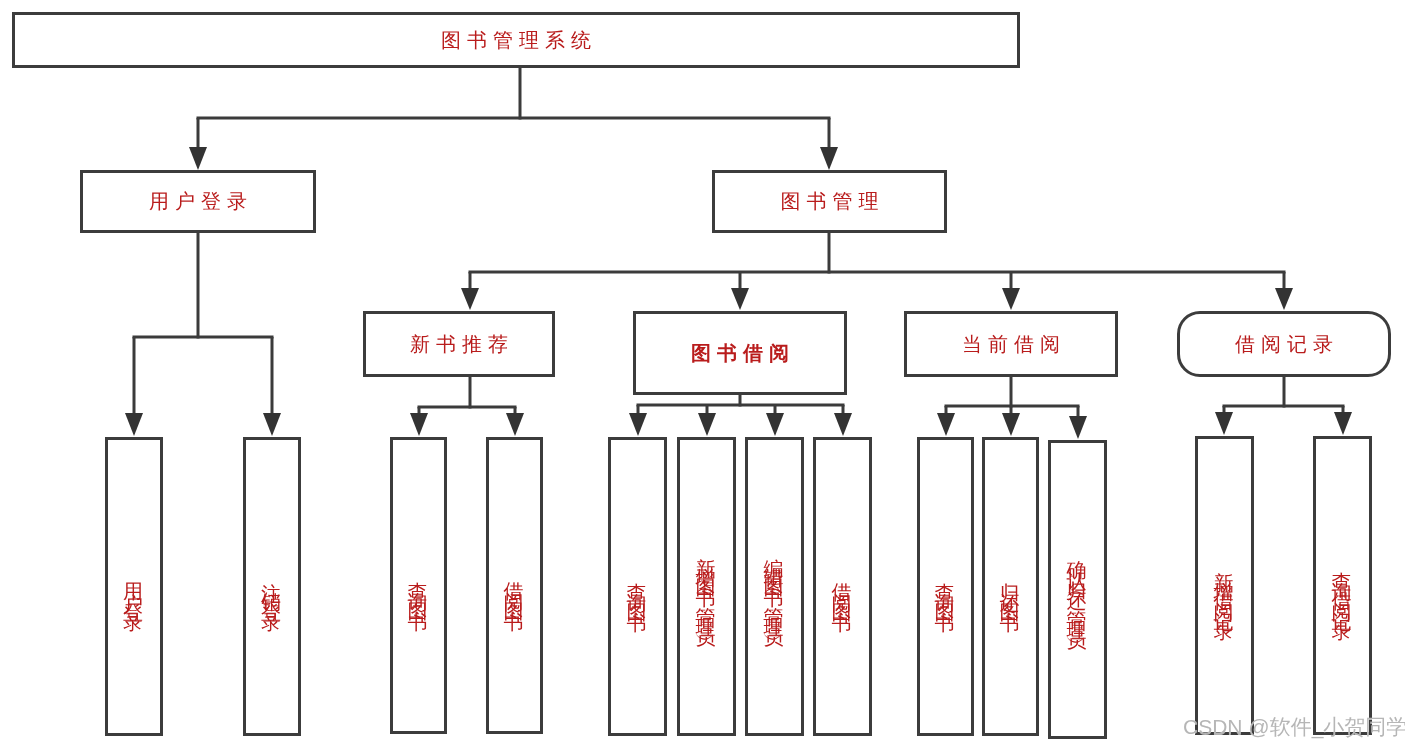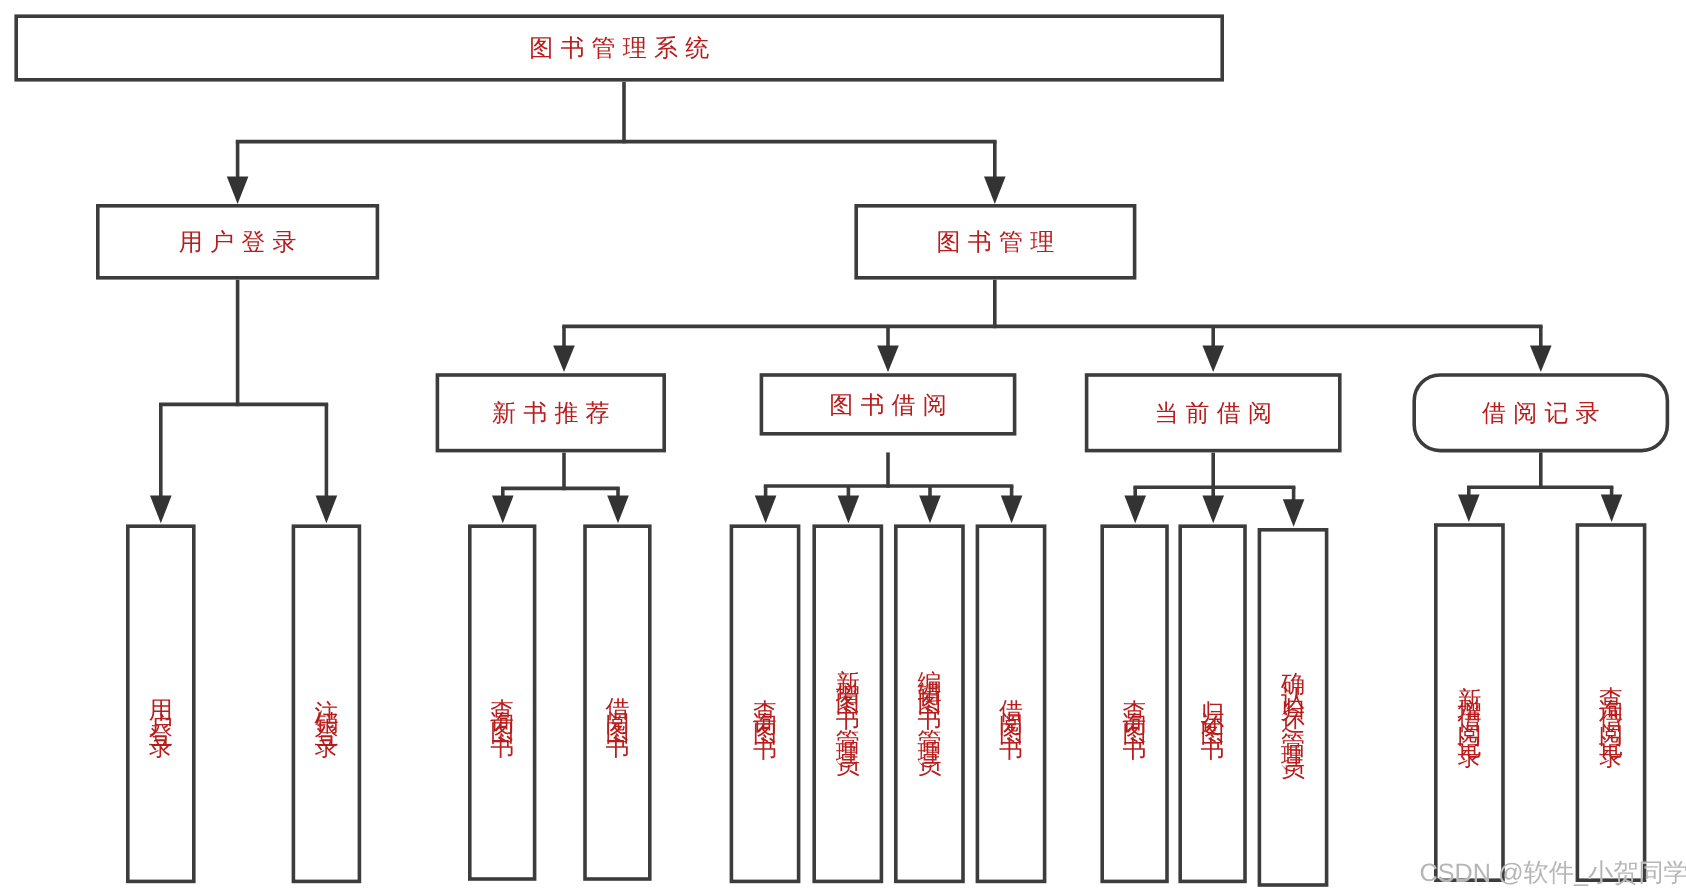--- a/index.html
+++ b/index.html
@@ -132,21 +132,21 @@
   <div class="node hbox" style="left:80px;top:170px;width:236px;height:63px;">
     <span>用户登录</span>
   </div>
   <div class="node hbox" style="left:712px;top:170px;width:235px;height:63px;">
     <span>图书管理</span>
   </div>
 
   <div class="node hbox" style="left:363px;top:311px;width:192px;height:66px;">
     <span>新书推荐</span>
   </div>
-  <div class="node hbox" style="left:633px;top:311px;width:214px;height:52px;">
+  <div class="node hbox" style="left:633px;top:311px;width:214px;height:84px;font-weight:bold;">
     <span>图书借阅</span>
   </div>
   <div class="node hbox" style="left:904px;top:311px;width:214px;height:66px;">
     <span>当前借阅</span>
   </div>
   <div class="node hbox" style="left:1177px;top:311px;width:214px;height:66px;border-radius:23px;">
     <span>借阅记录</span>
   </div>
 
   <div class="node vbox" style="left:105px;top:437px;width:58px;height:299px;">

